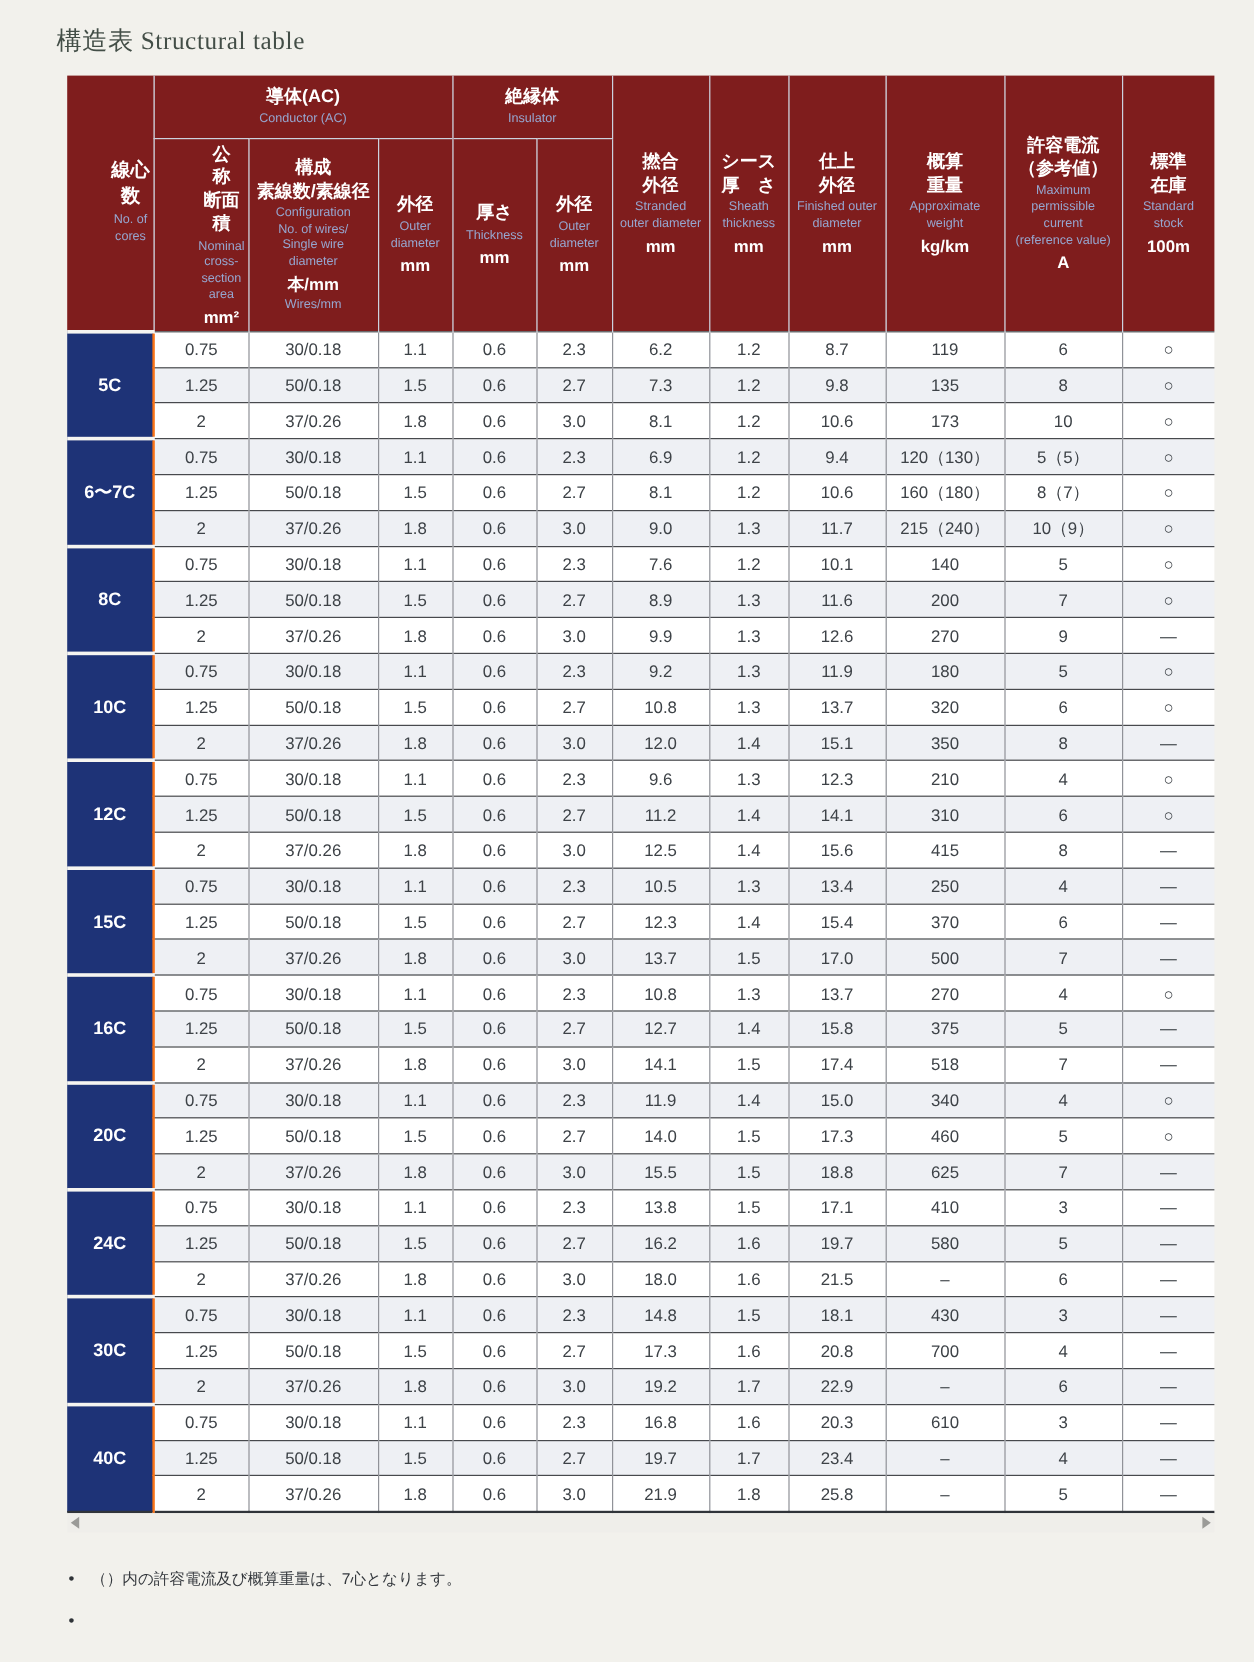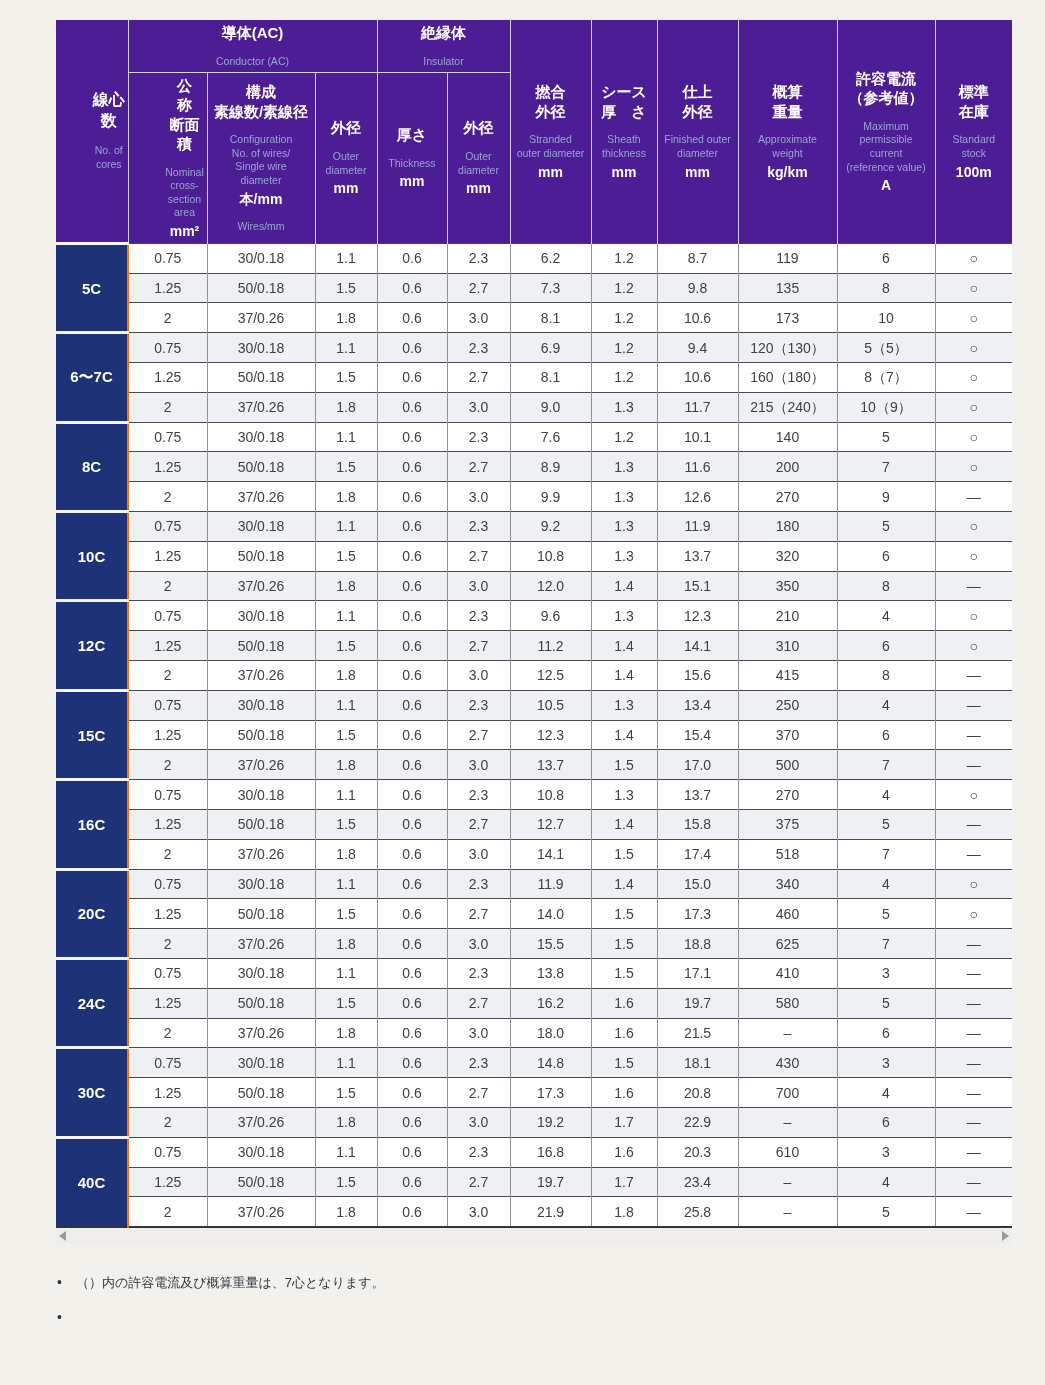--- a/index.html
+++ b/index.html
@@ -24,37 +24,37 @@
 
   table.spec {
     border-collapse: collapse;
     table-layout: fixed;
     width: 956px;
     border-bottom: 2px solid #30343a;
   }
 
   
   thead th {
-    background: #4c1d95;
+    background: #7f1d1d;
     color: #ffffff;
     text-align: center;
     vertical-align: middle;
     padding: 3px 2px;
     border: 1px solid #ccd1de;
     border-bottom: none;
   }
   thead tr:first-child th { border-top: none; }
   thead th:first-child { border-left: none; padding-left: 36px; }
   thead th:last-child  { border-right: none; }
   tr.h-row1 { height: 52px; }
   tr.h-row2 { height: 140px; }
 
   .h-jp   { font-size: 15px; font-weight: 700; line-height: 1.3; white-space: pre-line; }
   .corner .h-jp { font-size: 16px; }
-  .h-en   { font-size: 10.5px; font-weight: 400; color: #96a6cf; line-height: 1.3; white-space: pre-line; margin-top: 12px; }
+  .h-en   { font-size: 10.5px; font-weight: 400; color: #96a6cf; line-height: 1.3; white-space: pre-line; margin-top: 2px; }
   .h-unit { font-size: 14px; font-weight: 700; margin-top: 3px; line-height: 1.2; }
 
   
   tbody td {
     height: 29.8px;
     padding: 0 2px;
     text-align: center;
     vertical-align: middle;
     font-size: 14px;
     color: #3d4247;
@@ -94,20 +94,21 @@
   .notes { list-style: none; margin: 30px 0 0 10px; padding: 0; }
   .notes li { display: flex; align-items: baseline; margin-bottom: 17px; color: #33373c; }
   .notes .bullet { font-size: 14px; margin-right: 14px; color: #2f3338; }
   .note-jp { font-size: 13px; }
   .note-en { font-size: 13.5px; }
 </style>
 </head>
 <body>
 
 <div class="content">
+  <h1 class="page-title">構造表 Structural table</h1>
 
   <div class="table-wrap">
     <table class="spec">
       <colgroup>
         <col style="width:72px">
           <col style="width:79px">
           <col style="width:108px">
         <col style="width:62px">
           <col style="width:70px">
           <col style="width:63px">

